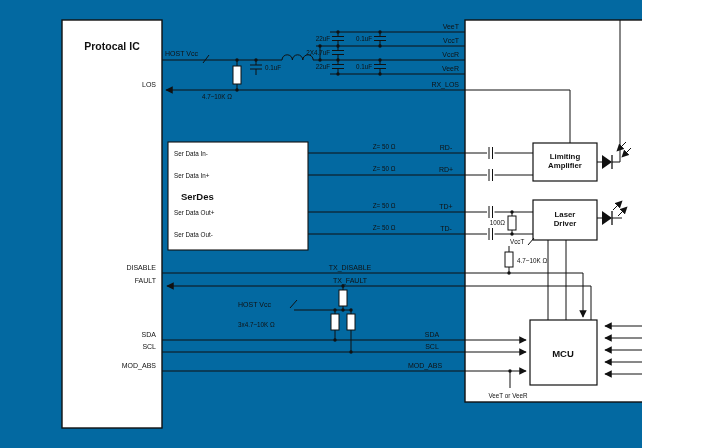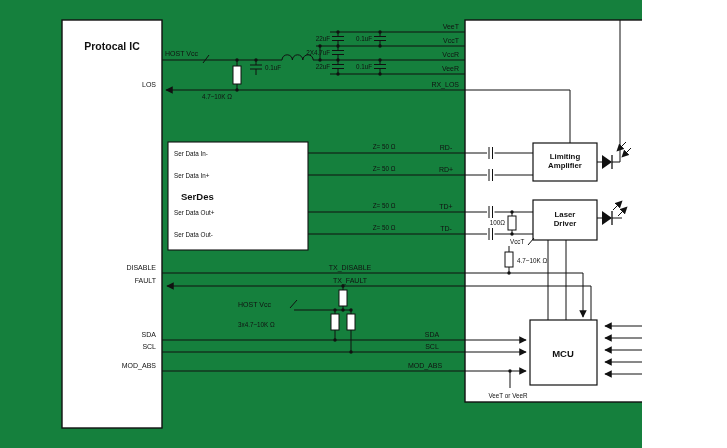--- a/index.html
+++ b/index.html
@@ -1,16 +1,16 @@
 <!DOCTYPE html>
 <html><head>
 <meta charset="utf-8">
 <style>
   html,body{margin:0;padding:0;background:#ffffff;}
-  .stage{position:relative;width:642px;height:448px;background:#15803d;overflow:hidden;
+  .stage{position:relative;width:642px;height:448px;background:#0369a1;overflow:hidden;
          font-family:"Liberation Sans",sans-serif;}
   svg{position:absolute;left:0;top:0;}
   svg text{fill:#111;font-family:"Liberation Sans",sans-serif;}
   .wire{stroke:#111;stroke-width:1;fill:none;}
   .wire-bold{stroke:#111;stroke-width:1.3;fill:none;}
   .boxline{fill:#ffffff;stroke:#111;}
   .comp{fill:#ffffff;stroke:#111;stroke-width:1;}
   .dot{fill:#111;stroke:none;}
   .lbl6{font-size:6.3px;}
   .lbl7{font-size:7px;}

